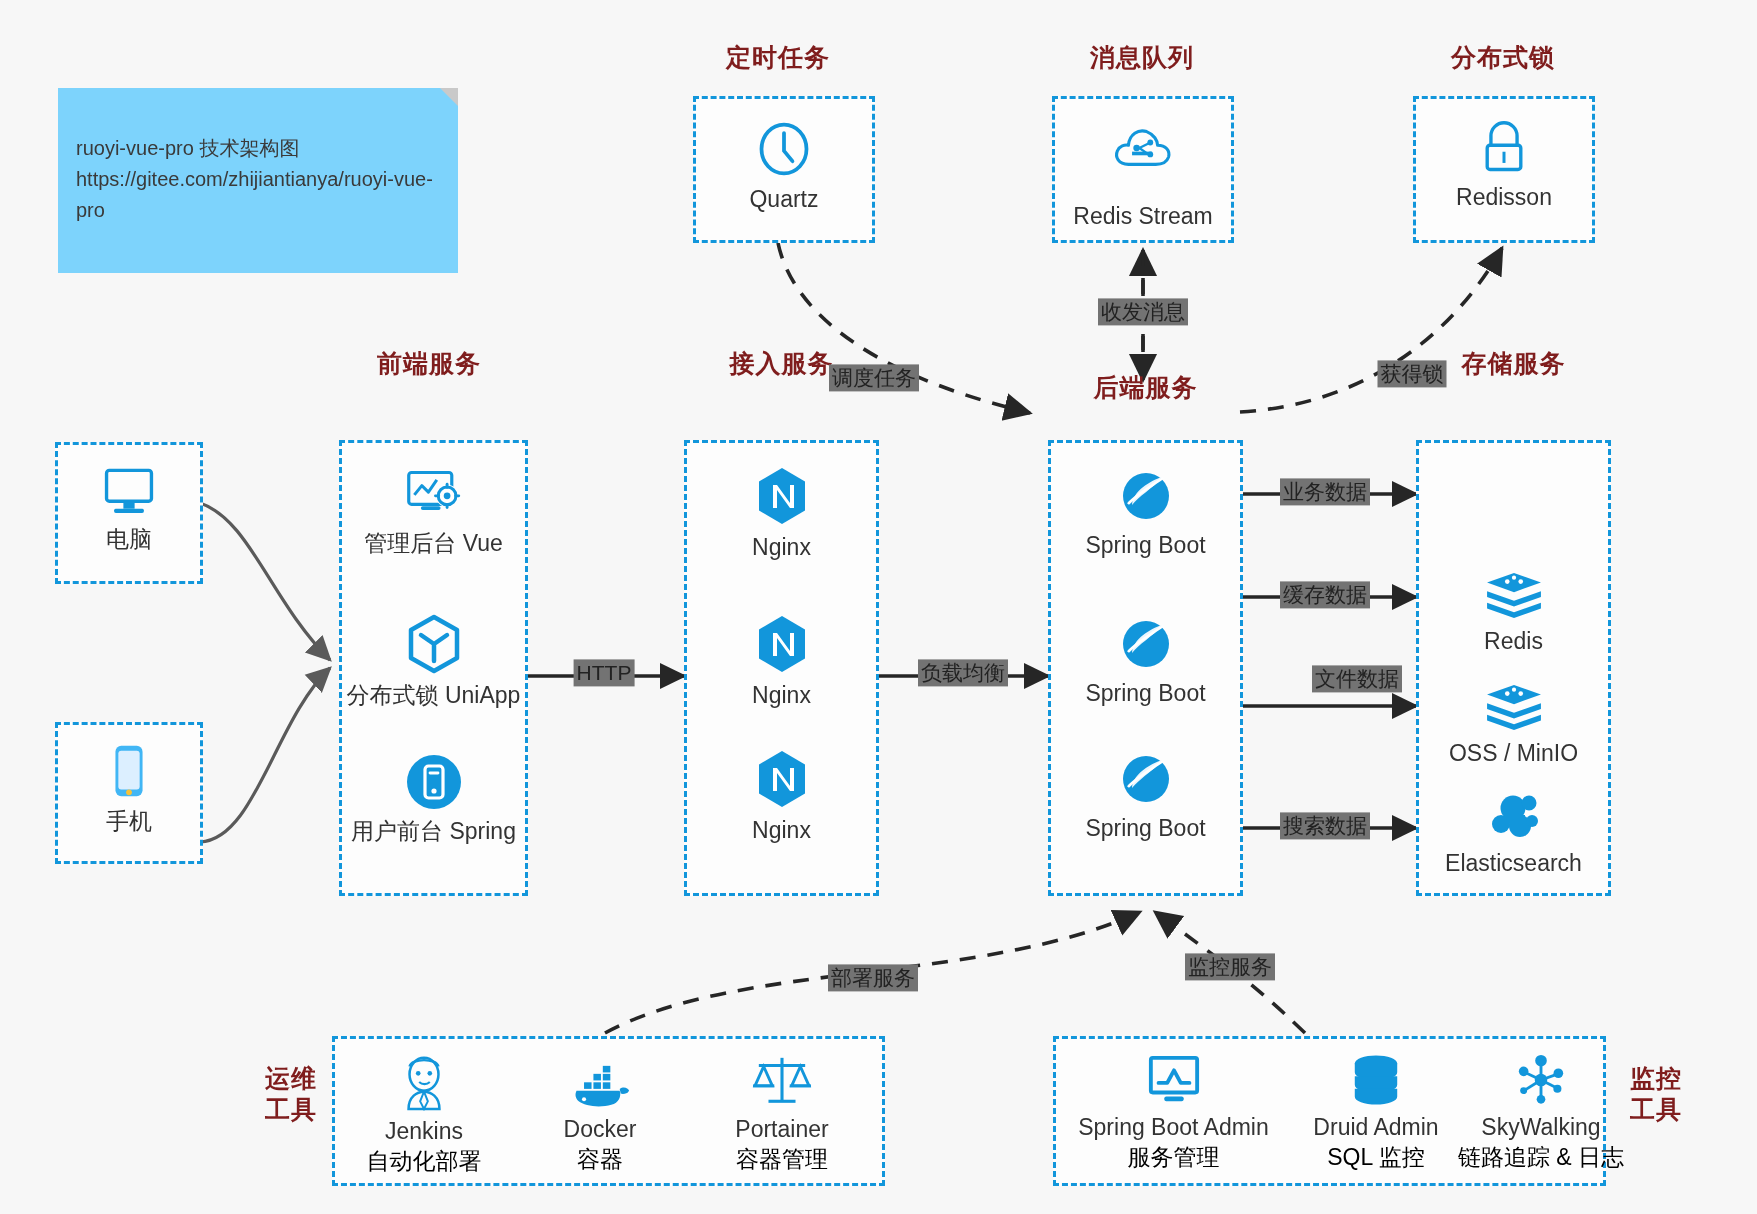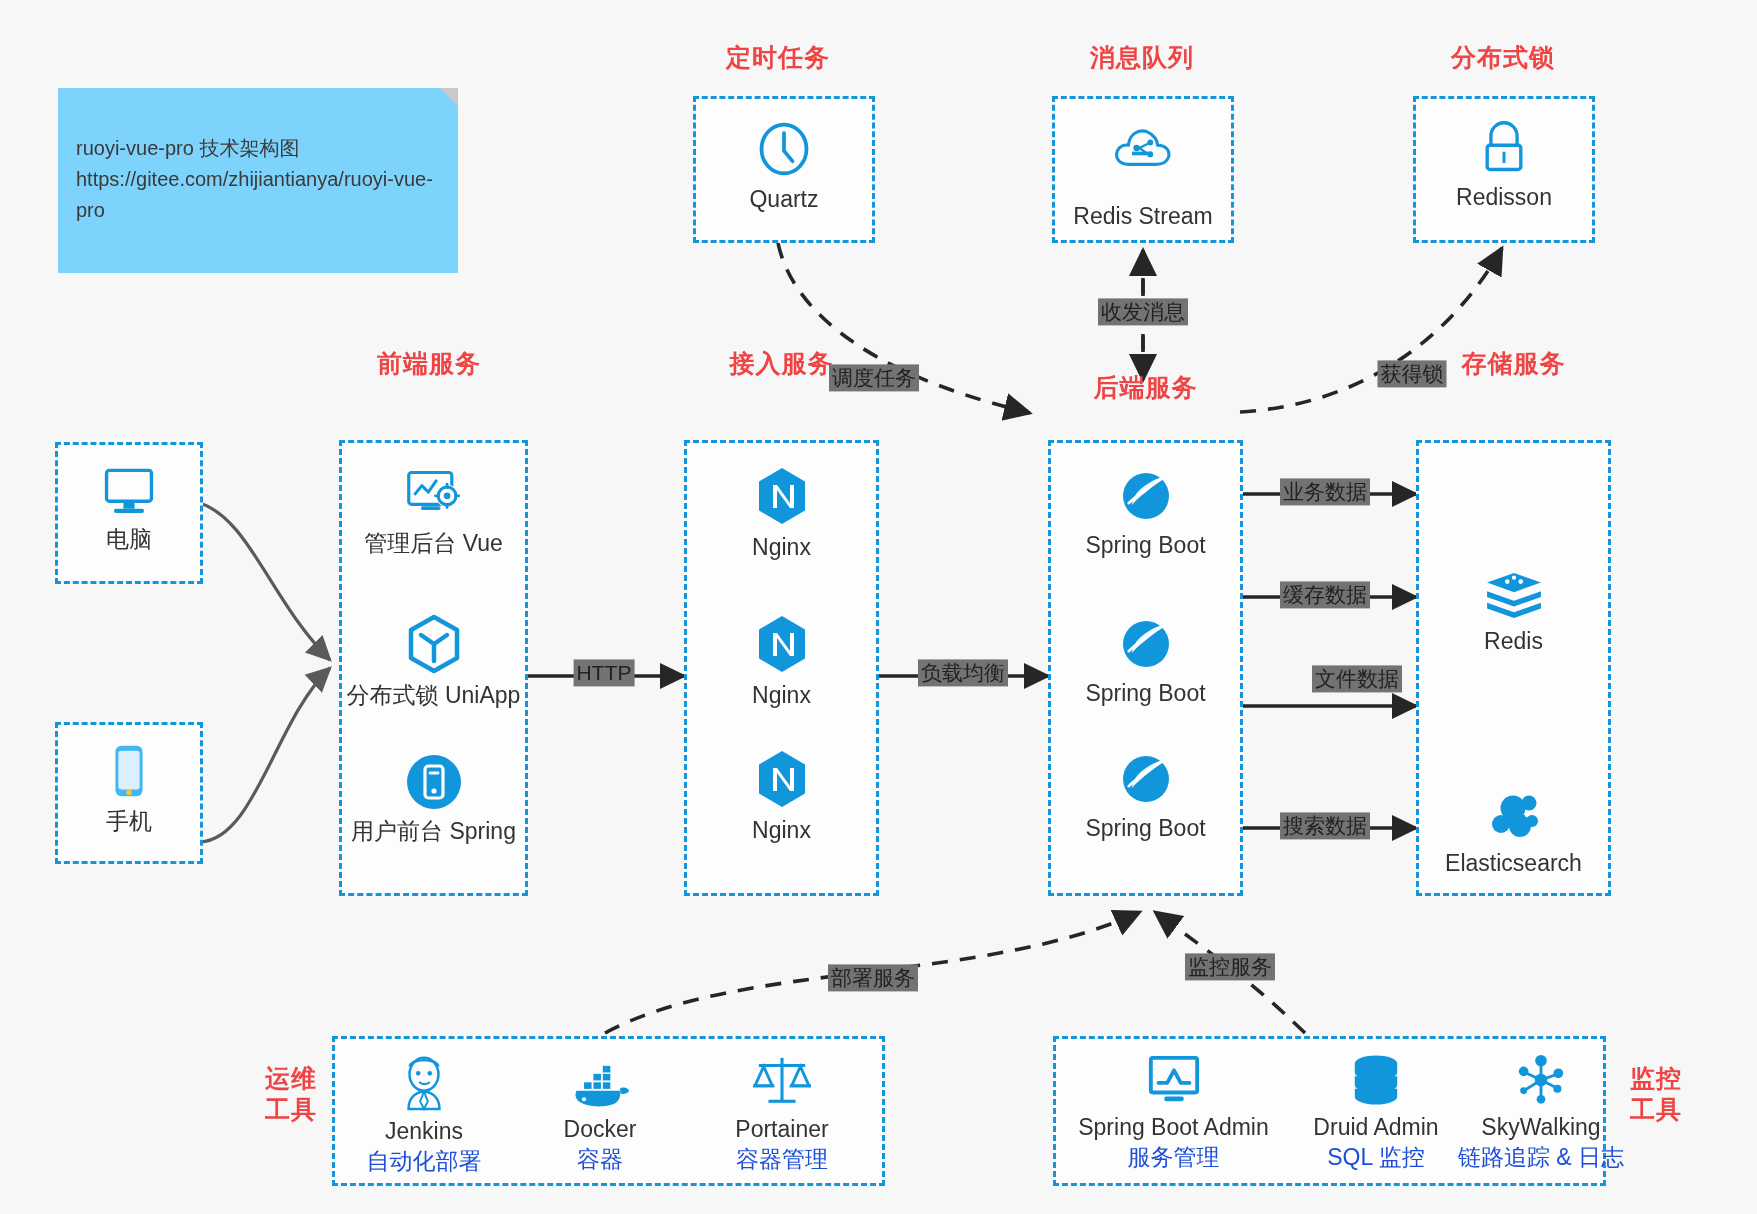--- a/index.html
+++ b/index.html
@@ -21,21 +21,21 @@
 
   
   .group-box {
     position: absolute;
     border: 3px dashed #1296db;
     background: #fdfdfd;
     box-sizing: border-box;
   }
   .group-title {
     position: absolute;
-    color: #ef4444;
+    color: #7f1d1d;
     font-weight: bold;
     font-size: 25px;
     letter-spacing: 1px;
     white-space: pre-line;
     text-align: center;
     line-height: 1.25;
   }
   .node {
     position: absolute;
     display: flex;
@@ -47,21 +47,21 @@
   }
   .node-label {
     color: #333333;
     font-size: 23px;
     margin-top: 6px;
     text-align: center;
     white-space: nowrap;
     line-height: 1.3;
   }
   .node-sub {
-    color: #1d4ed8;
+    color: #000000;
     font-size: 23px;
     text-align: center;
     white-space: nowrap;
     line-height: 1.3;
   }
   .icon {
     display: block;
   }
 
   
@@ -306,20 +306,31 @@
     <div class="node" style="top:128px;">
       <svg class="icon" width="60" height="50" viewBox="0 0 62 52">
         <path d="M31 2 L59 12 L31 22 L3 12 Z" fill="#1296db"></path>
         <path d="M3 21 L31 31 L59 21 L59 27 L31 37 L3 27 Z" fill="#1296db"></path>
         <path d="M3 33 L31 43 L59 33 L59 39 L31 49 L3 39 Z" fill="#1296db"></path>
         <circle cx="24" cy="11" r="2.4" fill="#ffffff"></circle>
         <circle cx="38" cy="11" r="2.4" fill="#ffffff"></circle>
         <circle cx="31" cy="7" r="2.2" fill="#ffffff"></circle>
       </svg>
       <div class="node-label">Redis</div>
+    </div>
+    <div class="node" style="top:240px;">
+      <svg class="icon" width="60" height="50" viewBox="0 0 62 52">
+        <path d="M31 2 L59 12 L31 22 L3 12 Z" fill="#1296db"></path>
+        <path d="M3 21 L31 31 L59 21 L59 27 L31 37 L3 27 Z" fill="#1296db"></path>
+        <path d="M3 33 L31 43 L59 33 L59 39 L31 49 L3 39 Z" fill="#1296db"></path>
+        <circle cx="24" cy="11" r="2.4" fill="#ffffff"></circle>
+        <circle cx="38" cy="11" r="2.4" fill="#ffffff"></circle>
+        <circle cx="31" cy="7" r="2.2" fill="#ffffff"></circle>
+      </svg>
+      <div class="node-label">OSS / MinIO</div>
     </div>
     <div class="node" style="top:348px;">
       <svg class="icon" width="58" height="52" viewBox="0 0 58 52">
         <circle cx="28" cy="17" r="12.5" fill="#1296db"></circle>
         <circle cx="44" cy="12" r="7.5" fill="#1296db"></circle>
         <circle cx="16" cy="33" r="9" fill="#1296db"></circle>
         <circle cx="35" cy="35" r="11" fill="#1296db"></circle>
         <circle cx="47" cy="30" r="6" fill="#1296db"></circle>
         <rect x="20" y="24" width="20" height="8" fill="#1296db"></rect>
       </svg>

